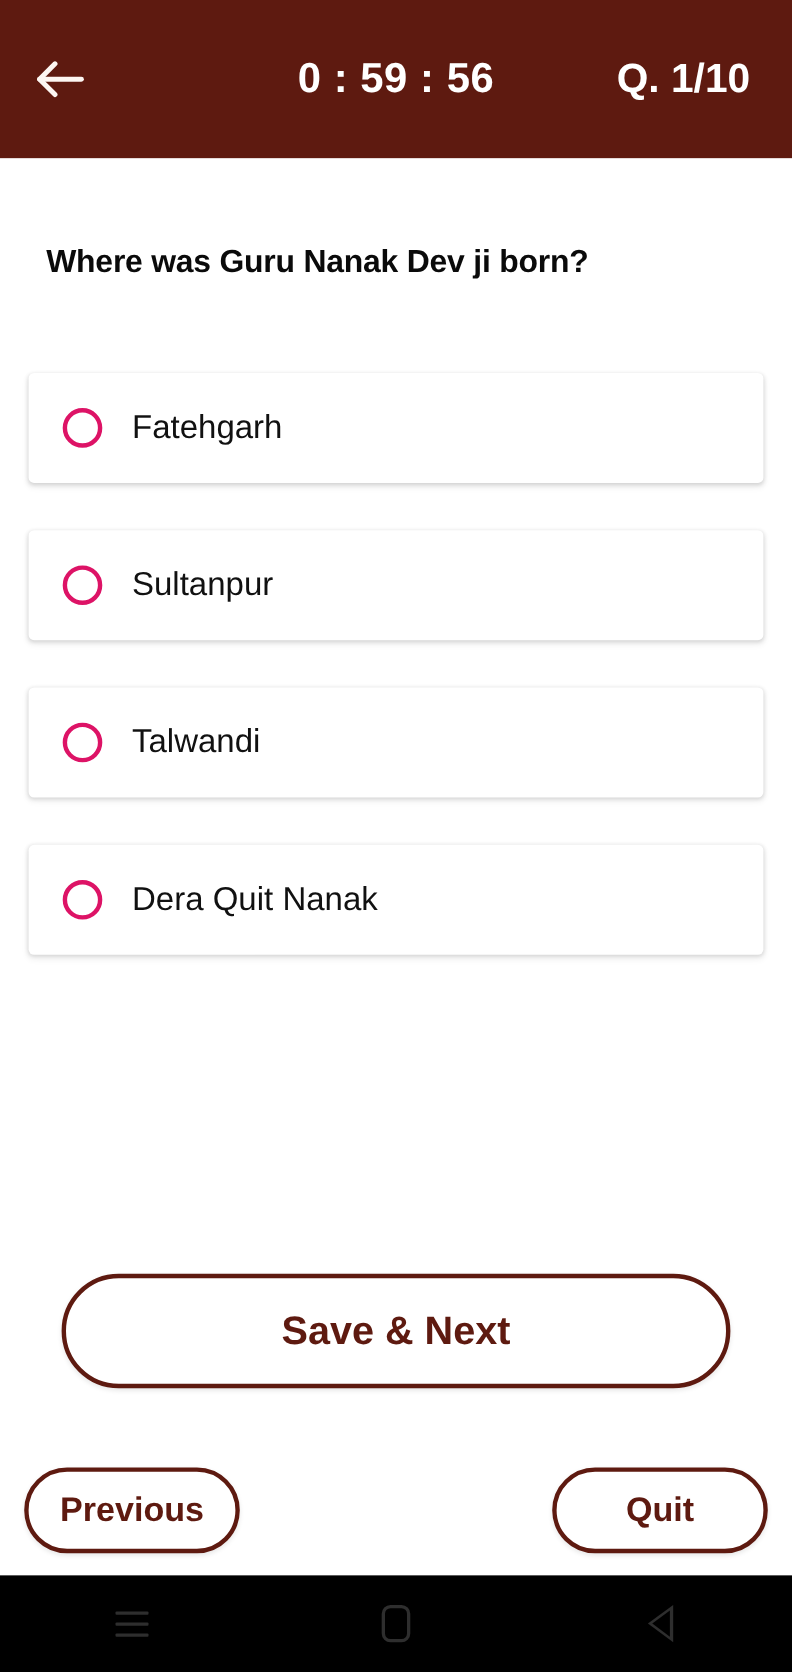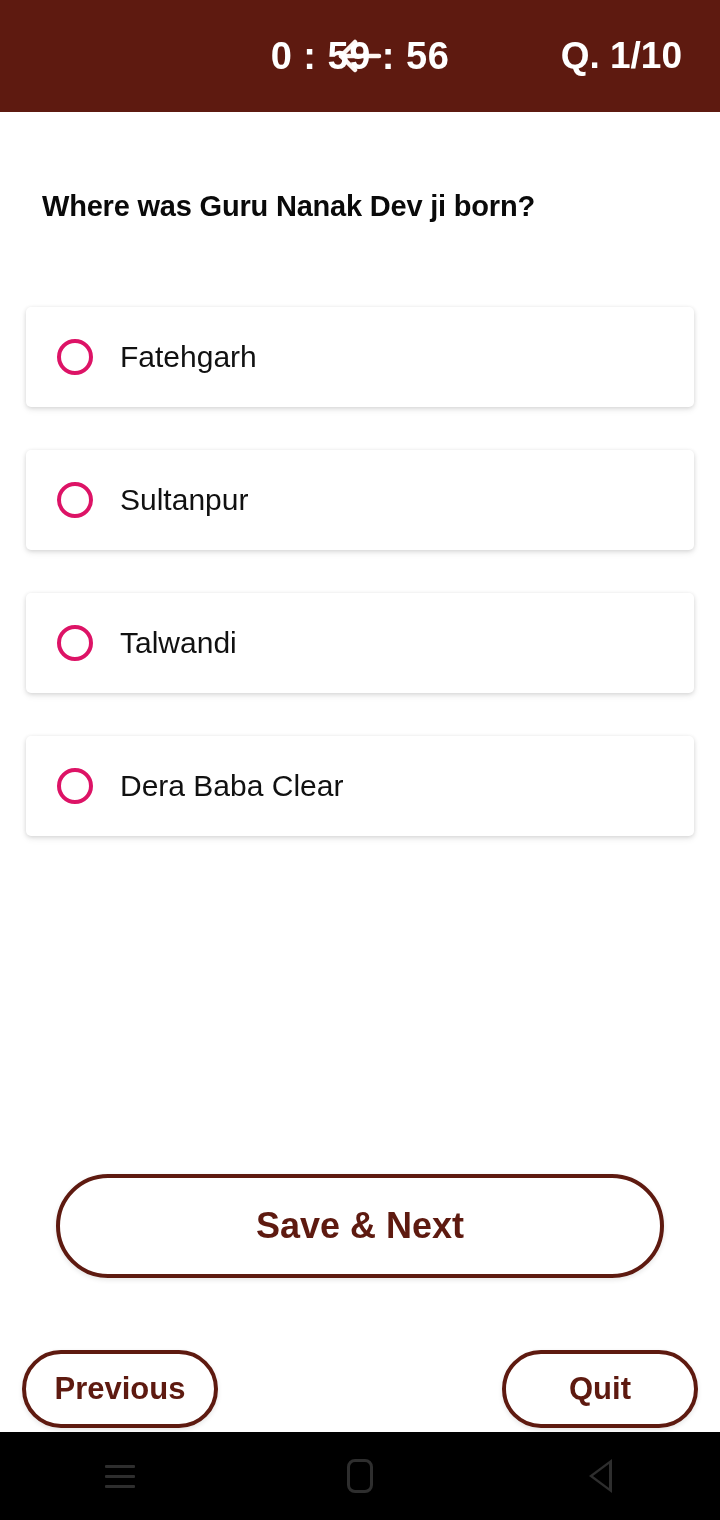--- a/index.html
+++ b/index.html
@@ -19,27 +19,26 @@
     position: relative;
     width: 720px;
     height: 1520px;
     background: #ffffff;
     display: flex;
     flex-direction: column;
   }
 
   
   .appbar {
-    height: 112px;
+    height: 144px;
     background: #5E1A10;
     display: flex;
     align-items: center;
     flex: 0 0 auto;
     position: relative;
-    justify-content: center;
   }
 
   .back-btn {
     width: 110px;
     height: 100%;
     display: flex;
     align-items: center;
     justify-content: center;
     cursor: pointer;
   }
@@ -113,21 +112,21 @@
 
   .option-label {
     margin-left: 27px;
     font-size: 30px;
     color: #111111;
   }
 
   
   .footer {
     margin-top: auto;
-    padding-bottom: 4px;
+    padding-bottom: 20px;
   }
 
   .save-next {
     margin: 0 56px;
     height: 104px;
     border: 4px solid #5E1A10;
     border-radius: 52px;
     background: #FFFFFF;
     color: #5E1A10;
     font-size: 36px;
@@ -258,21 +257,21 @@
         <div class="option-label">Sultanpur</div>
       </div>
 
       <div class="option-card">
         <div class="radio"></div>
         <div class="option-label">Talwandi</div>
       </div>
 
       <div class="option-card">
         <div class="radio"></div>
-        <div class="option-label">Dera Baba Clear</div>
+        <div class="option-label">Dera Quit Nanak</div>
       </div>
 
     </div>
 
     <div class="footer">
       <div class="save-next">Save &amp; Next</div>
       <div class="btn-row">
         <div class="pill prev">Previous</div>
         <div class="pill quit">Quit</div>
       </div>

